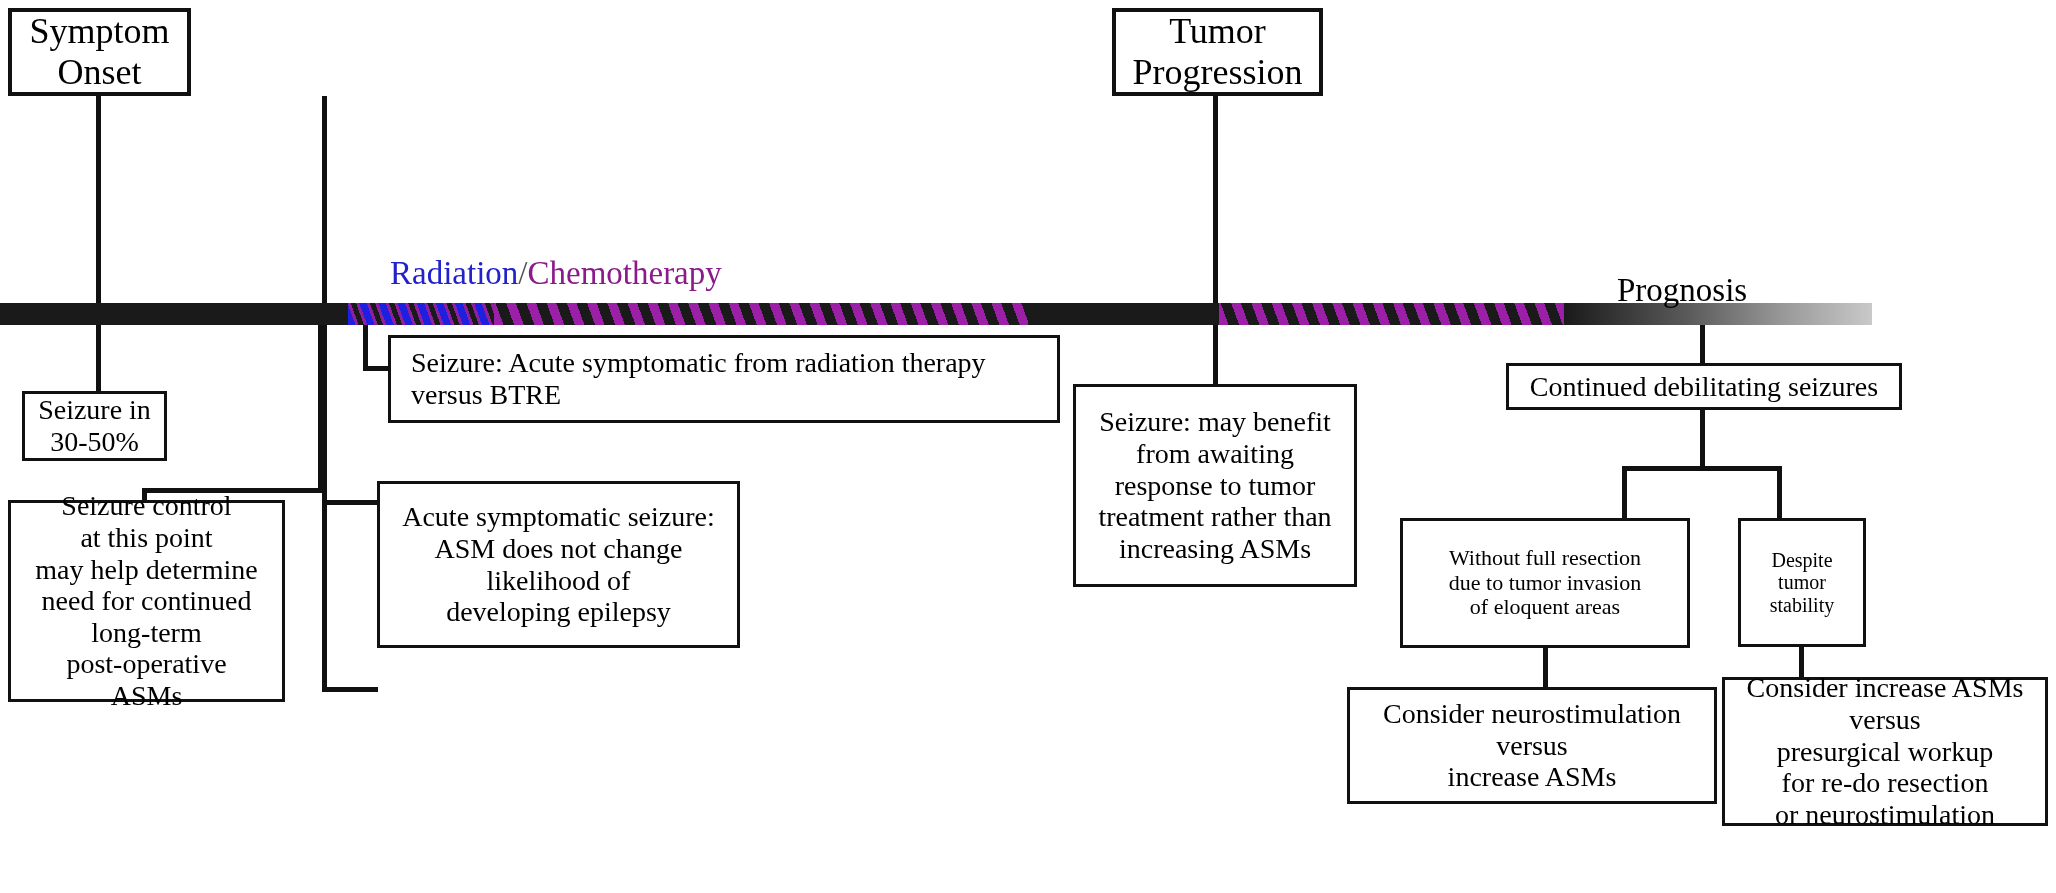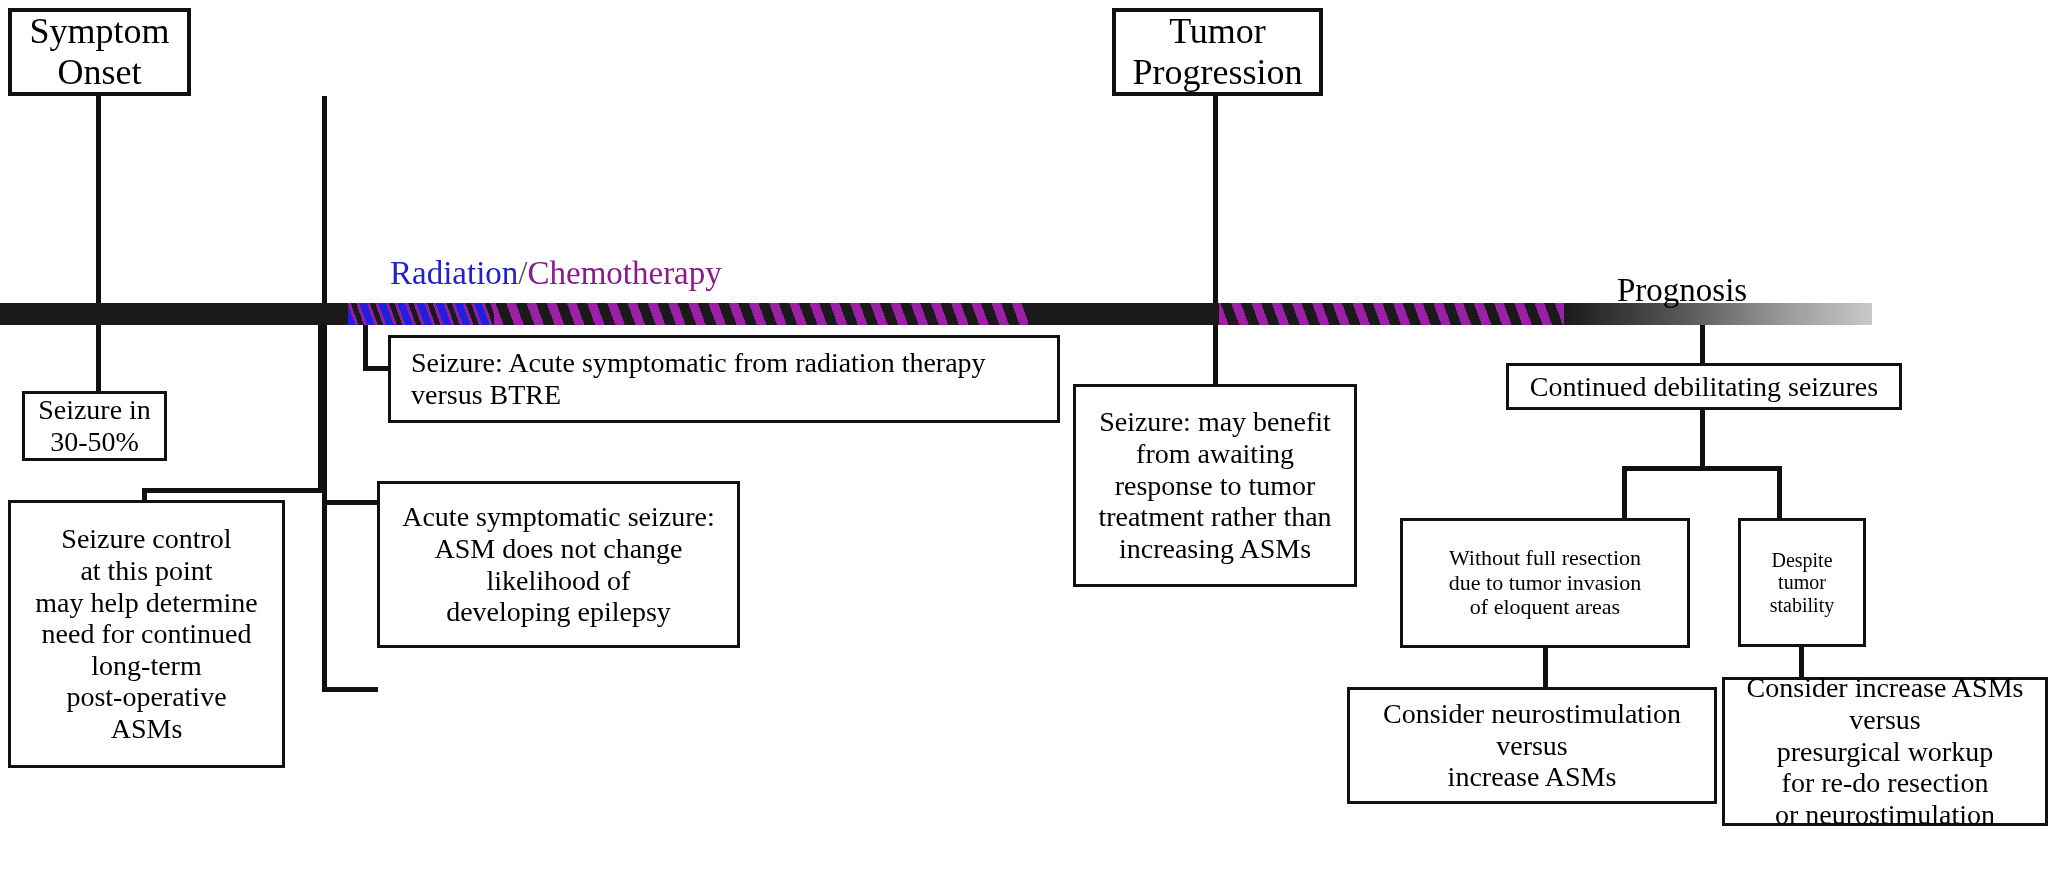--- a/index.html
+++ b/index.html
@@ -72,21 +72,21 @@
   </div>
   <div class="label" style="left:1617px;top:256px;margin-top:16px;">Prognosis</div>
 
   <div class="v" style="left:96px;top:325px;height:66px;"></div>
   <div class="box" style="left:22px;top:391px;width:145px;height:70px;font-size:28px;">Seizure in
 30-50%</div>
 
   <div class="v" style="left:318px;top:325px;height:163px;"></div>
   <div class="h" style="left:142px;top:488px;width:181px;"></div>
   <div class="v" style="left:142px;top:488px;height:13px;"></div>
-  <div class="box" style="left:8px;top:500px;width:277px;height:268px;font-size:28px;">Seizure control
+  <div class="box" style="left:8px;top:500px;width:277px;height:202px;font-size:28px;">Seizure control
 at this point
 may help determine
 need for continued
 long-term
 post-operative
 ASMs</div>
 
   <div class="v" style="left:322px;top:325px;height:180px;"></div>
   <div class="h" style="left:322px;top:500px;width:56px;"></div>
   <div class="box" style="left:377px;top:481px;width:363px;height:167px;font-size:28px;">Acute symptomatic seizure:

